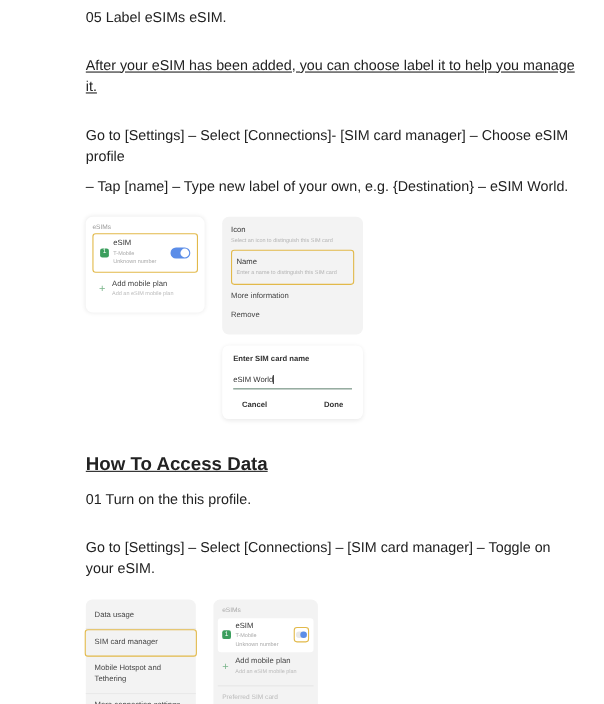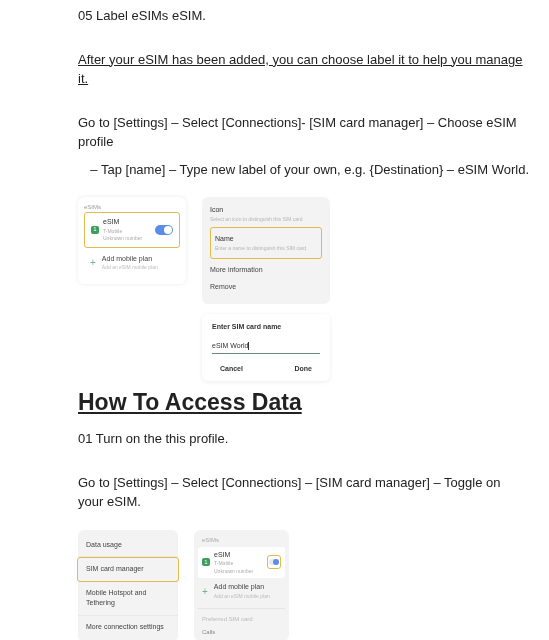--- a/index.html
+++ b/index.html
@@ -11,26 +11,26 @@
     color: #222;
     font-size: 13px;
     line-height: 1.5;
     padding: 0 20px 0 78px;
     overflow: hidden;
   }
   .step-line { margin-top: 6px; }
   .step-num { font-weight: 400; }
   p.body { margin-top: 24px; text-decoration: underline; }
   p.step-inst { margin-top: 24px; }
-  p.step-inst2 { margin-top: 8px; text-align: right; }
+  p.step-inst2 { margin-top: 8px; }
   .heading-sec {
     font-weight: 700;
     text-decoration: underline;
-    font-size: 23px;
-    margin-top: 4px;
+    font-size: 17px;
+    margin-top: 28px;
   }
   .illus-row { display: flex; gap: 16px; margin-top: 18px; align-items: flex-start;}
   .illus-row2 { display: flex; gap: 16px; margin-top: 18px; align-items: flex-start;}
 
   
   .card {
     background: #f3f3f3;
     border-radius: 6px;
     font-size: 7px;
     color: #555;

